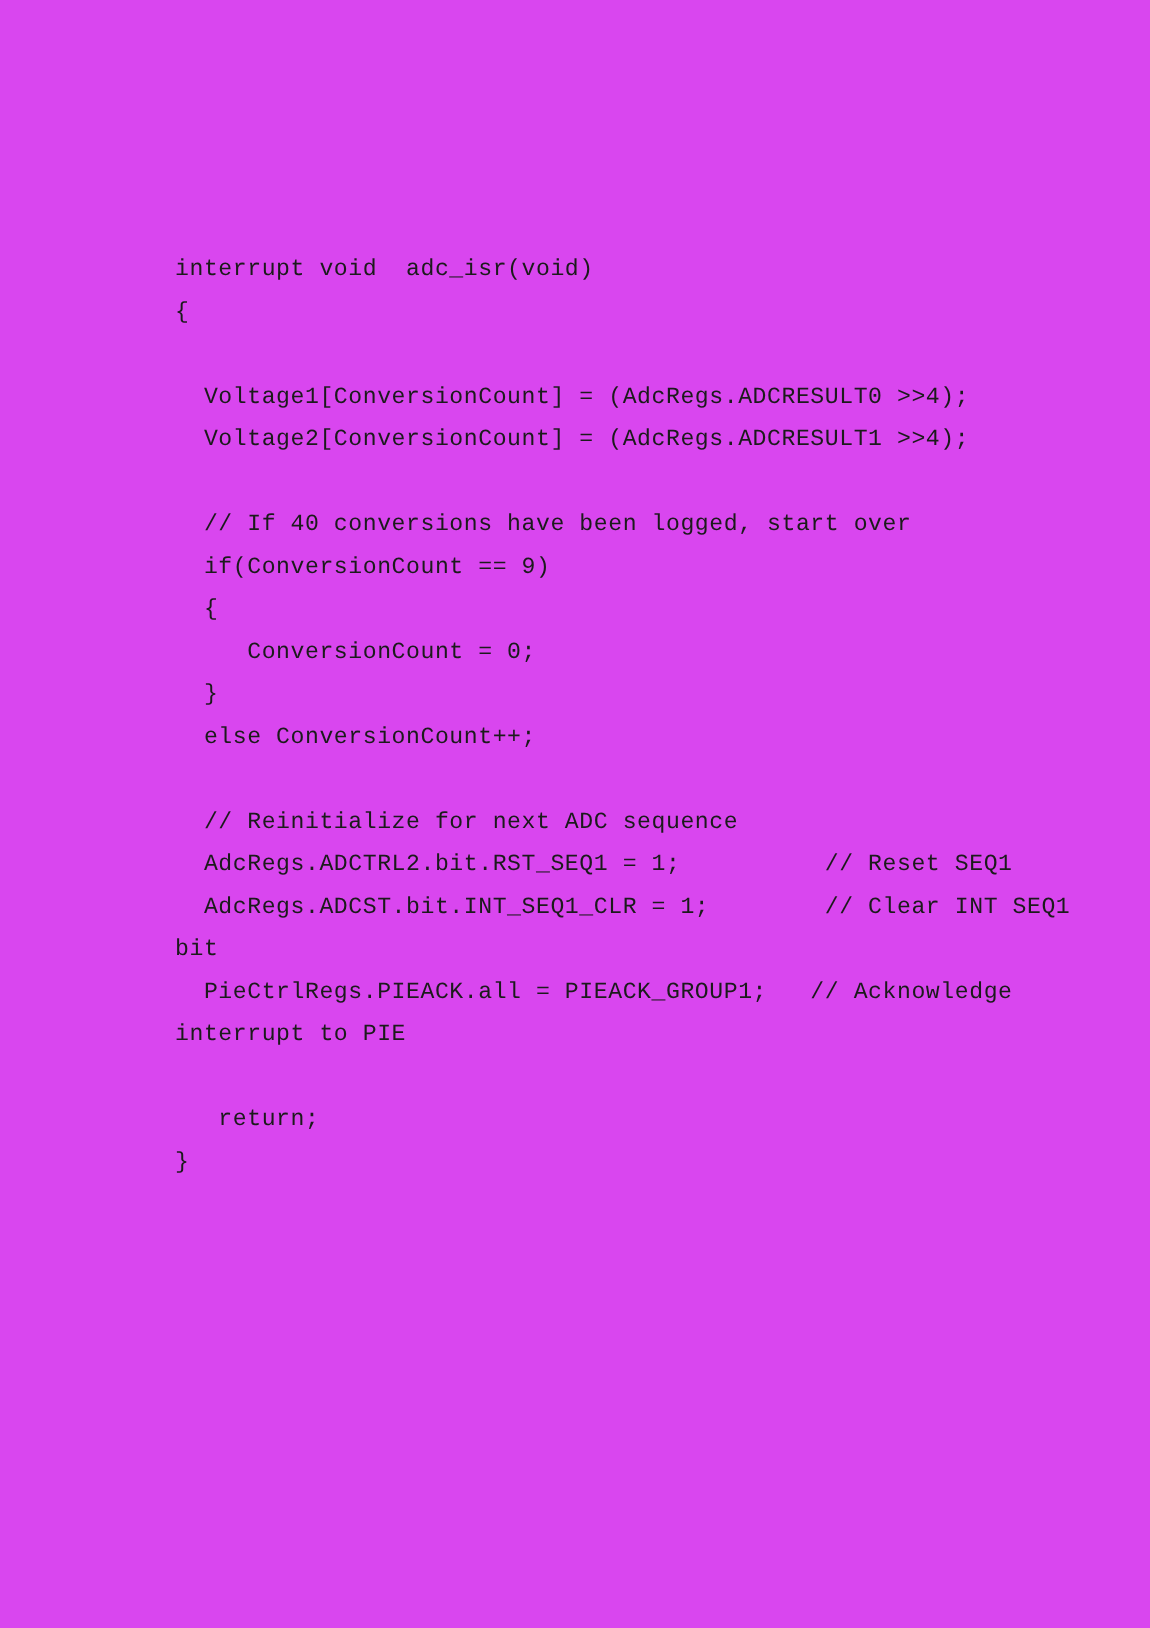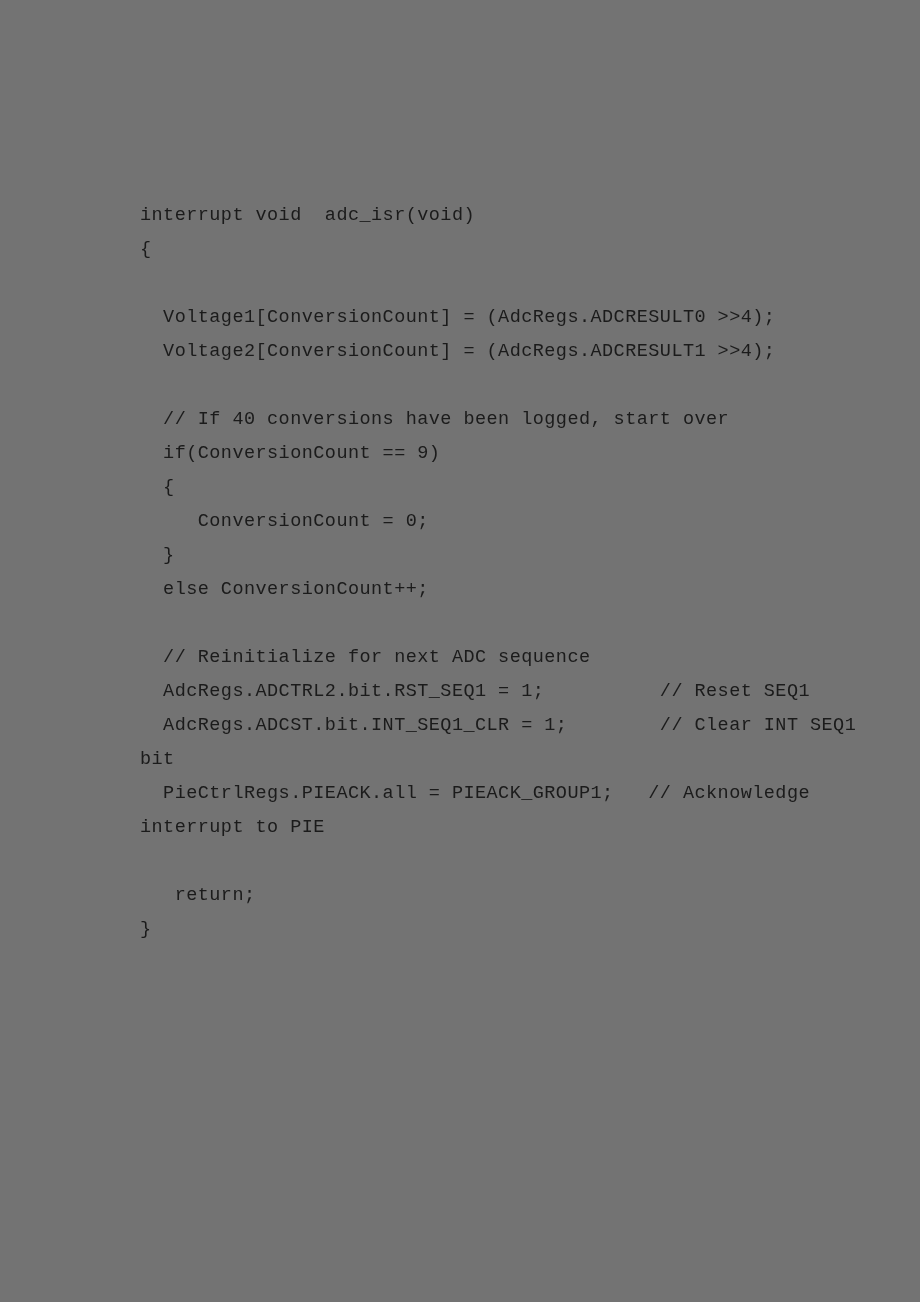--- a/index.html
+++ b/index.html
@@ -10,21 +10,21 @@
   body {
     width: 920px;
     height: 1302px;
     overflow: hidden;
     font-family: "Liberation Mono", "DejaVu Sans Mono", monospace;
   }
   .page {
     position: relative;
     width: 920px;
     height: 1302px;
-    background: #737373;
+    background: #d946ef;
   }
   .code-block {
     position: absolute;
     left: 140px;
     top: 186px;
     width: 700px;
   }
   .code-line {
     height: 34px;
     line-height: 34px;

